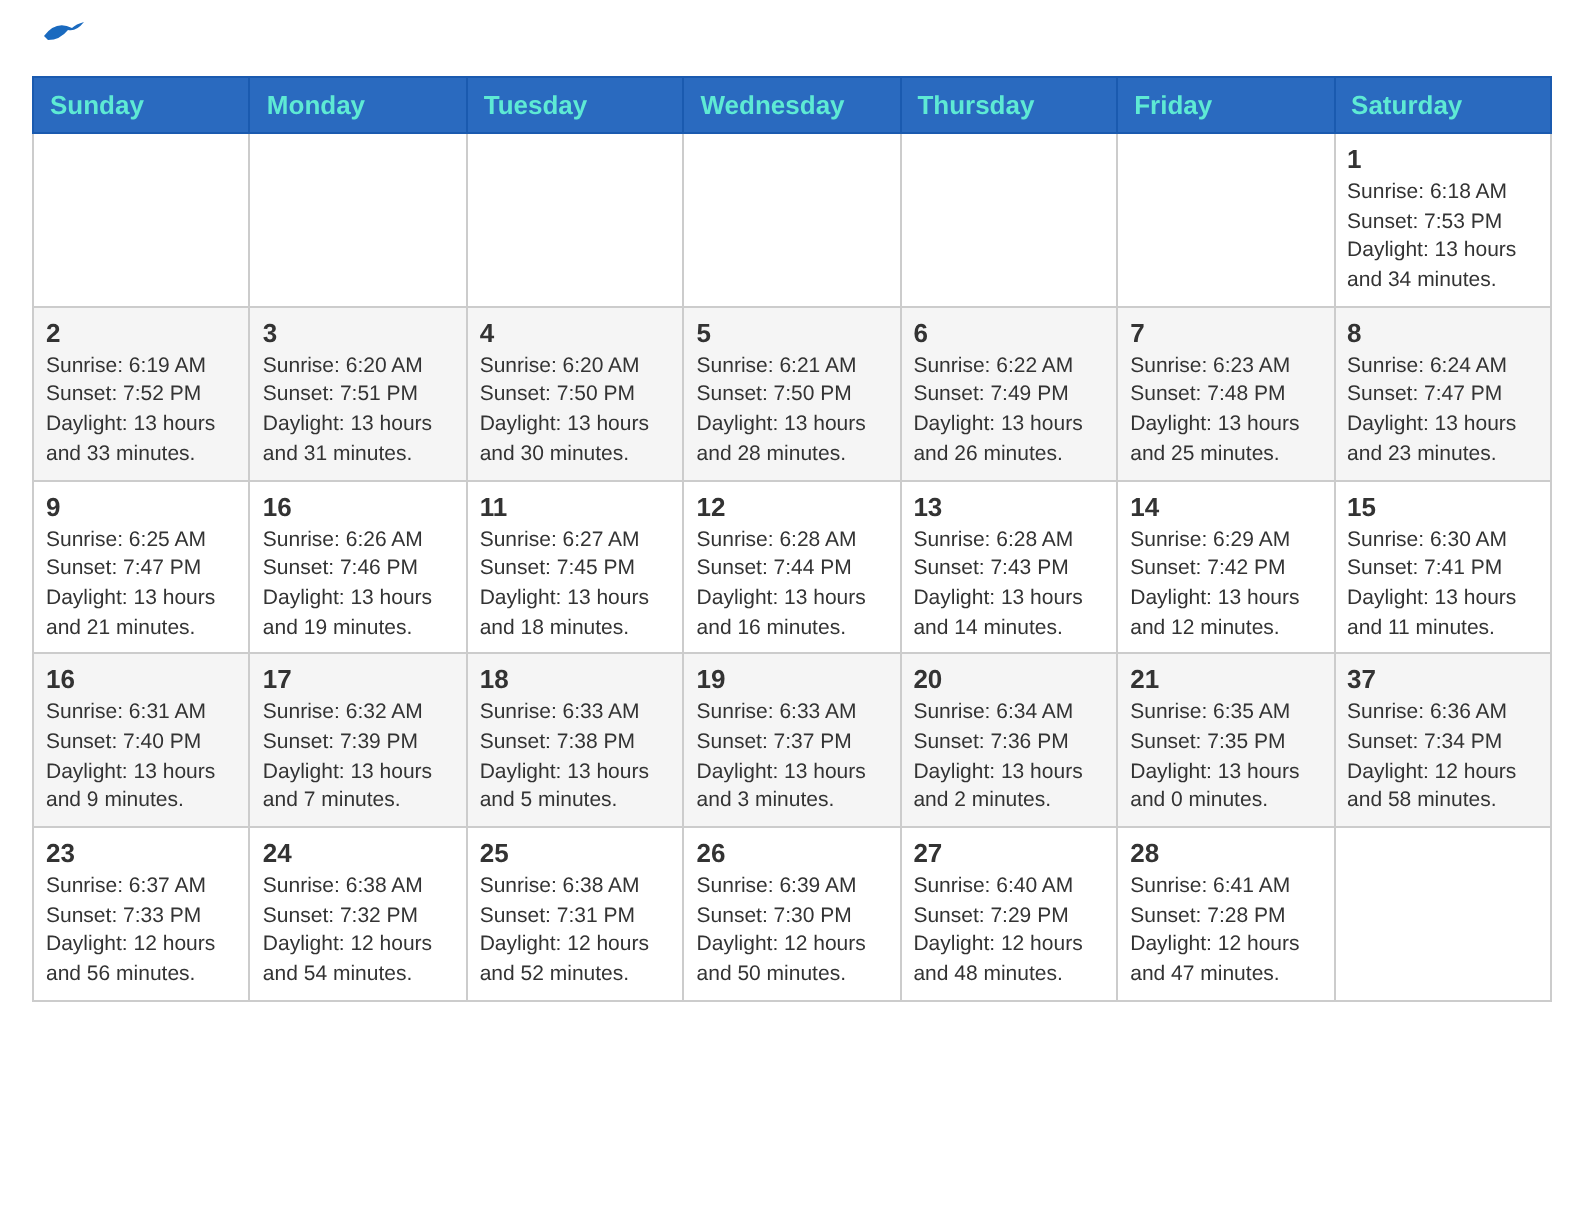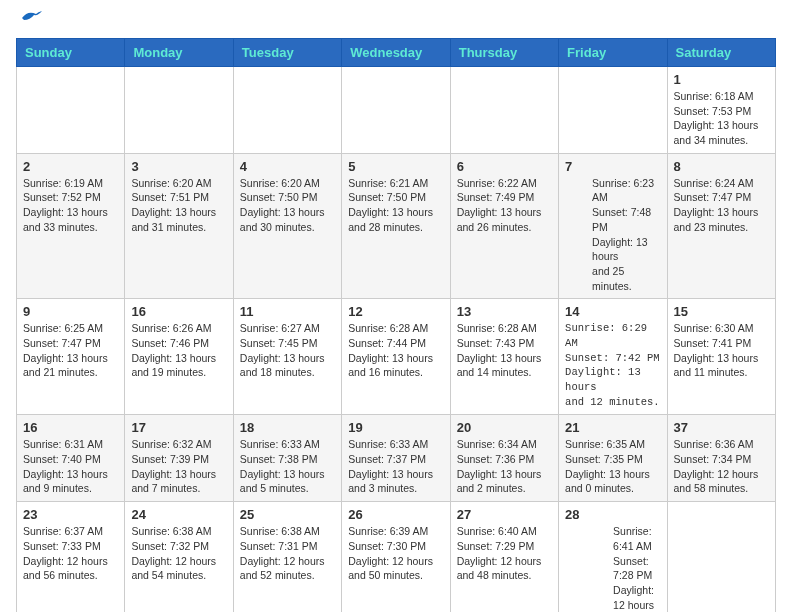--- a/index.html
+++ b/index.html
@@ -164,21 +164,21 @@
         </td>
         <td>
           <div class="day-number">6</div>
           <div class="day-info" style="white-space: pre-line;">Sunrise: 6:22 AM
 Sunset: 7:49 PM
 Daylight: 13 hours
 and 26 minutes.</div>
         </td>
         <td>
           <div class="day-number">7</div>
-          <div class="day-info" style="white-space: pre-line; margin-left: 27px;">Sunrise: 6:23 AM
+          <div class="day-info" style="white-space: pre-line;">Sunrise: 6:23 AM
 Sunset: 7:48 PM
 Daylight: 13 hours
 and 25 minutes.</div>
         </td>
         <td>
           <div class="day-number">8</div>
           <div class="day-info" style="white-space: pre-line;">Sunrise: 6:24 AM
 Sunset: 7:47 PM
 Daylight: 13 hours
 and 23 minutes.</div>
@@ -215,21 +215,21 @@
         </td>
         <td>
           <div class="day-number">13</div>
           <div class="day-info" style="white-space: pre-line;">Sunrise: 6:28 AM
 Sunset: 7:43 PM
 Daylight: 13 hours
 and 14 minutes.</div>
         </td>
         <td>
           <div class="day-number">14</div>
-          <div class="day-info" style="white-space: pre-line; font-family: Liberation Mono, monospace;">Sunrise: 6:29 AM
+          <div class="day-info" style="white-space: pre-line;">Sunrise: 6:29 AM
 Sunset: 7:42 PM
 Daylight: 13 hours
 and 12 minutes.</div>
         </td>
         <td>
           <div class="day-number">15</div>
           <div class="day-info" style="white-space: pre-line;">Sunrise: 6:30 AM
 Sunset: 7:41 PM
 Daylight: 13 hours
 and 11 minutes.</div>
@@ -317,21 +317,21 @@
         </td>
         <td>
           <div class="day-number">27</div>
           <div class="day-info" style="white-space: pre-line;">Sunrise: 6:40 AM
 Sunset: 7:29 PM
 Daylight: 12 hours
 and 48 minutes.</div>
         </td>
         <td>
           <div class="day-number">28</div>
-          <div class="day-info" style="white-space: pre-line; margin-left: 48px;">Sunrise: 6:41 AM
+          <div class="day-info" style="white-space: pre-line;">Sunrise: 6:41 AM
 Sunset: 7:28 PM
 Daylight: 12 hours
 and 47 minutes.</div>
         </td>
         <td class="empty-cell"></td>
       </tr>
     </tbody>
 </table>
 
 </body></html>

